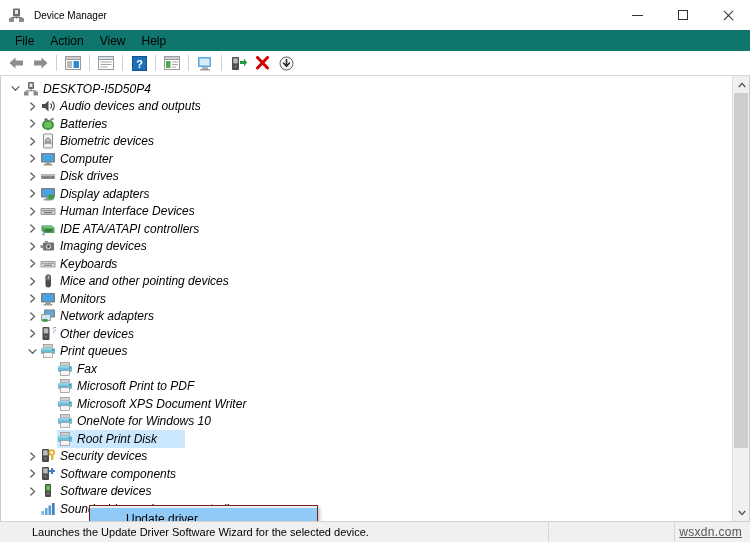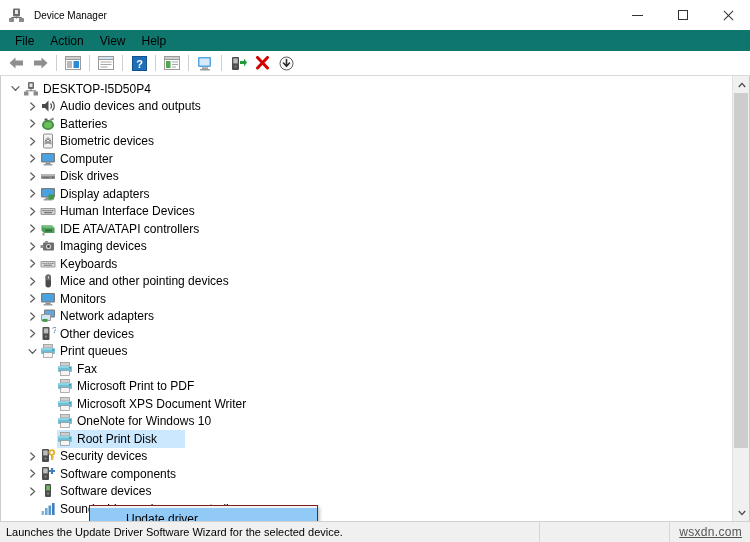--- a/index.html
+++ b/index.html
@@ -101,20 +101,21 @@
     border-top: none;
     border-bottom: none;
     background: #ffffff;
     overflow: hidden;
   }
   .tree {
     flex: 1 1 auto;
     position: relative;
     padding-top: 4px;
     overflow: hidden;
+    font-style: italic;
   }
   .row {
     height: 17.5px;
     display: flex;
     align-items: center;
     white-space: nowrap;
     position: relative;
   }
   .row-label {
     font-size: 12px;
@@ -167,20 +168,21 @@
   
   .statusbar {
     height: 21px;
     flex: 0 0 21px;
     display: flex;
     align-items: flex-end;
     background: #f0f0f0;
     border-top: 1px solid #d0d0d0;
     font-size: 11px;
     color: #000;
+    padding-left: 26px;
   }
   .sb-panel {
     height: 21px;
     display: flex; align-items: center;
     padding-left: 6px;
     border-right: 1px solid #d6d6d6;
     overflow: hidden;
   }
   .sb-panel.p1 { width: 540px; }
   .sb-panel.p2 { width: 130px; }

